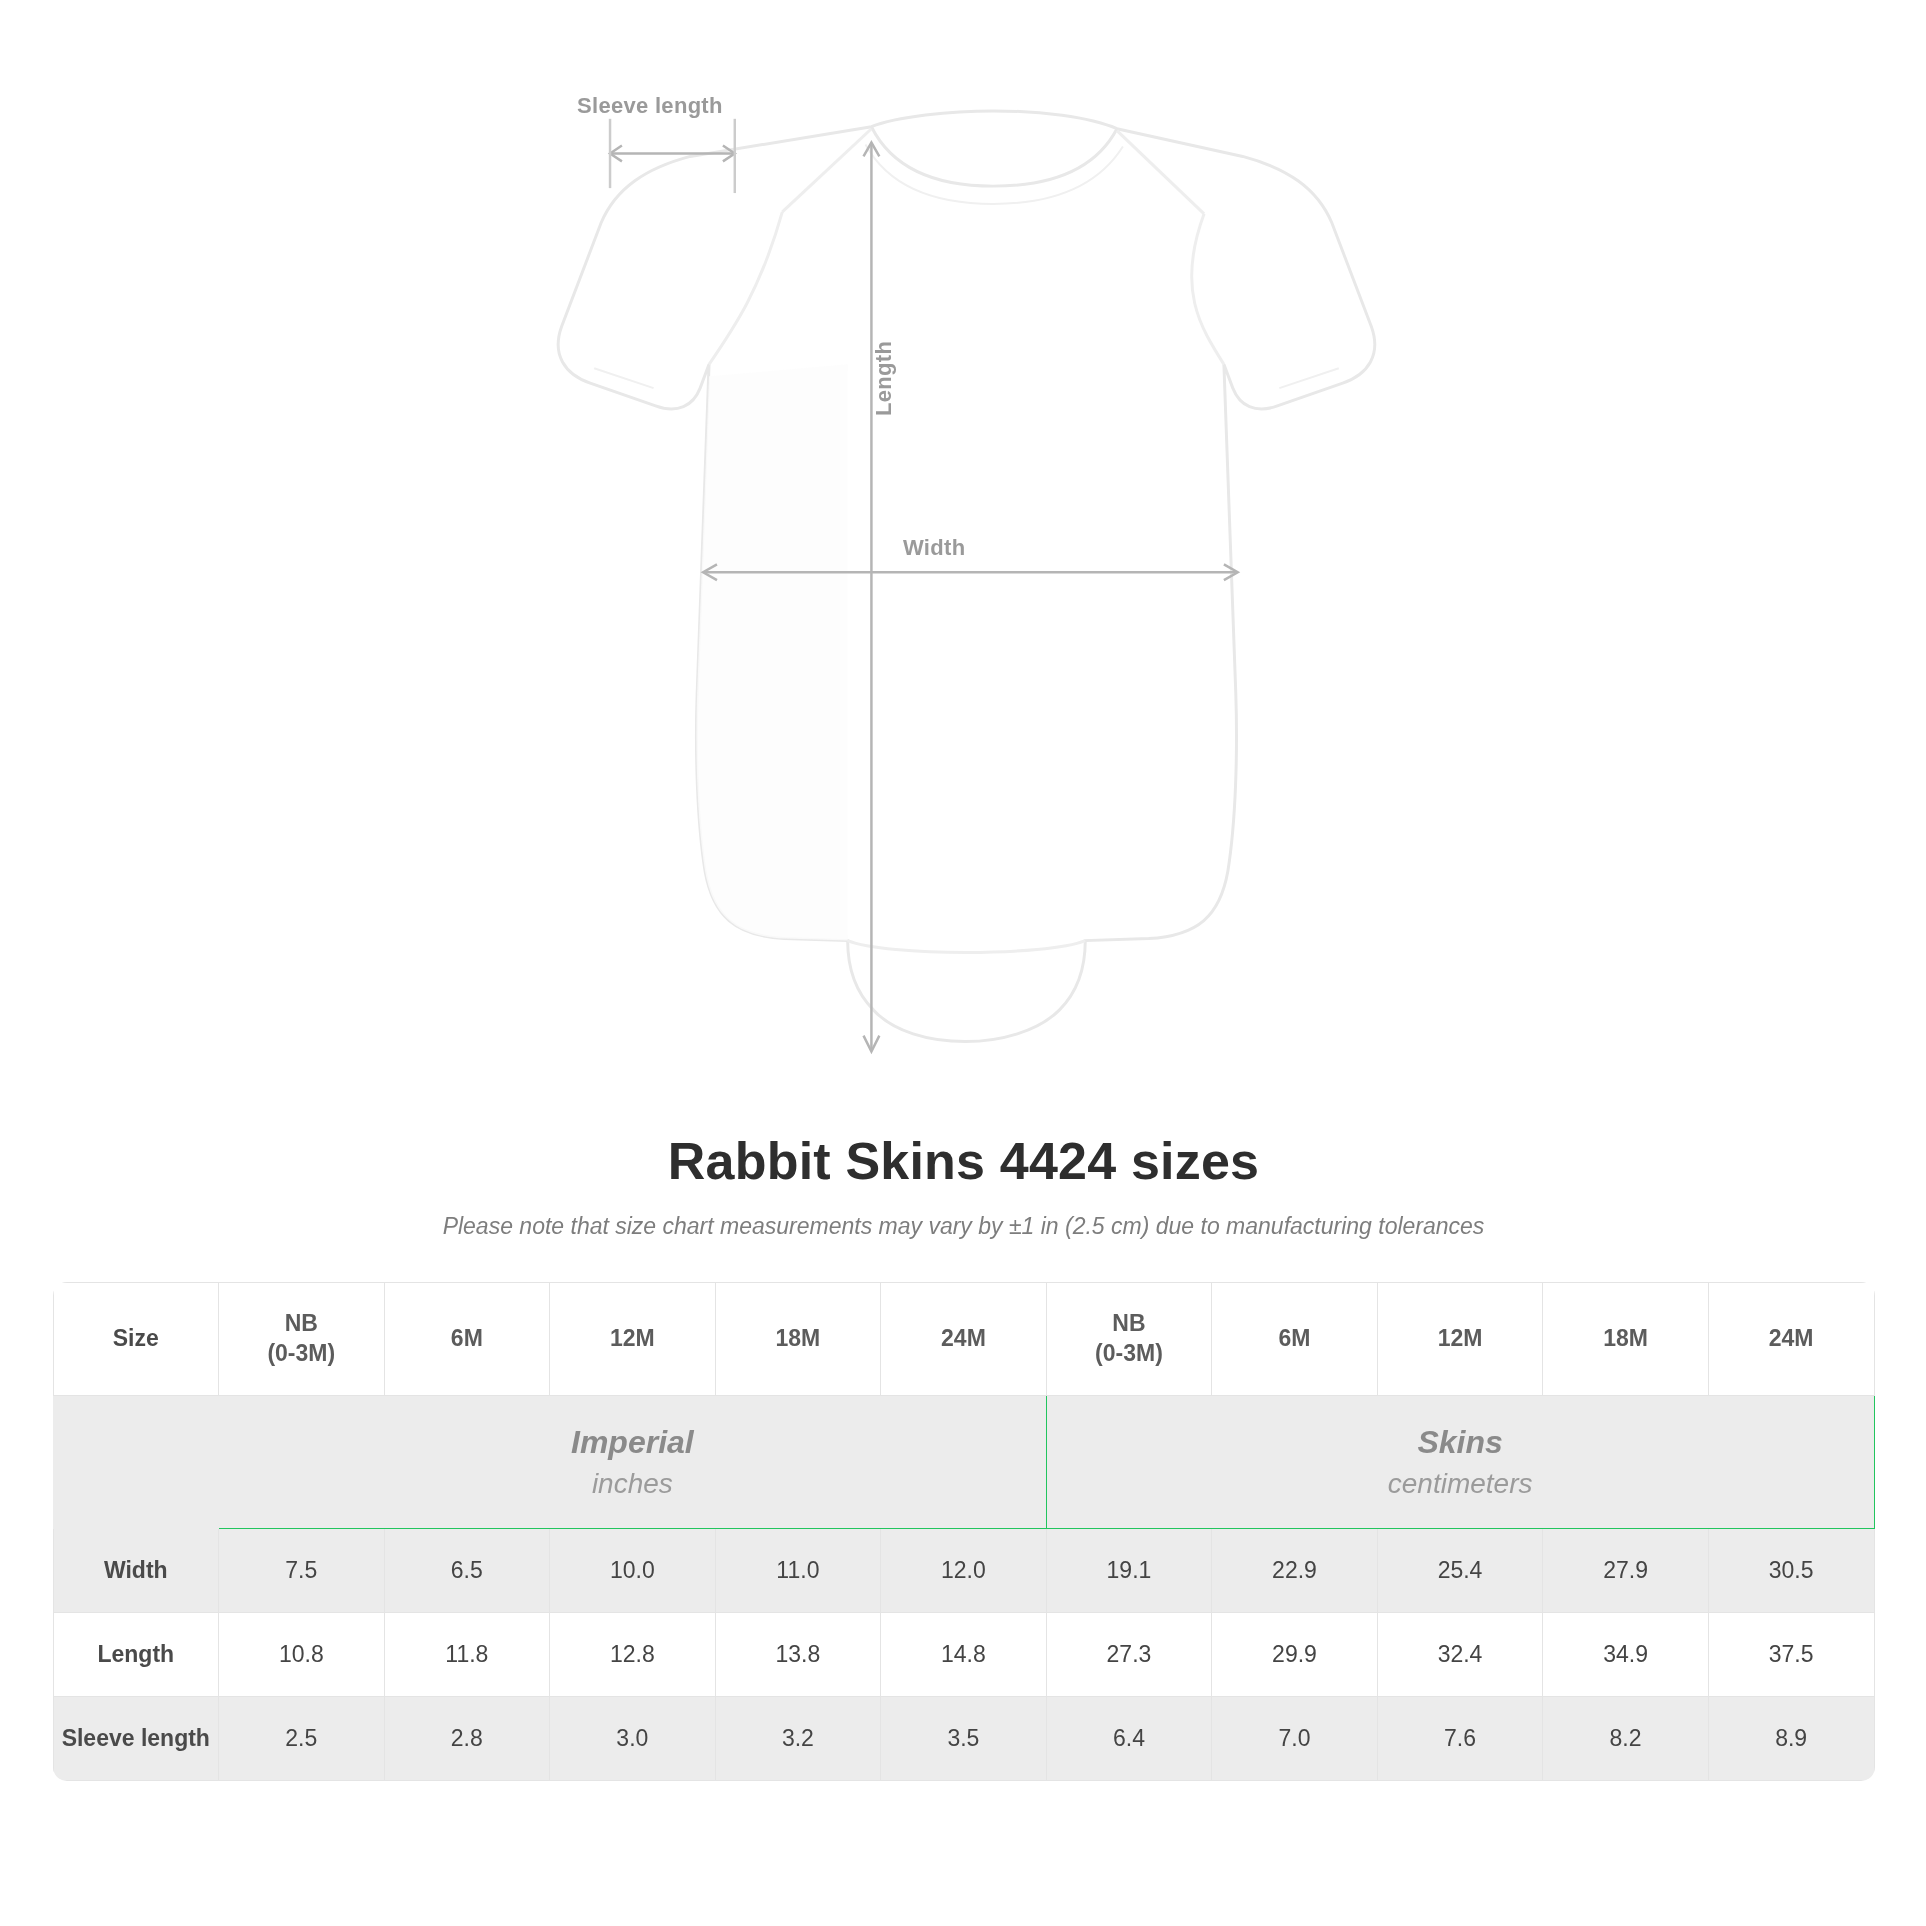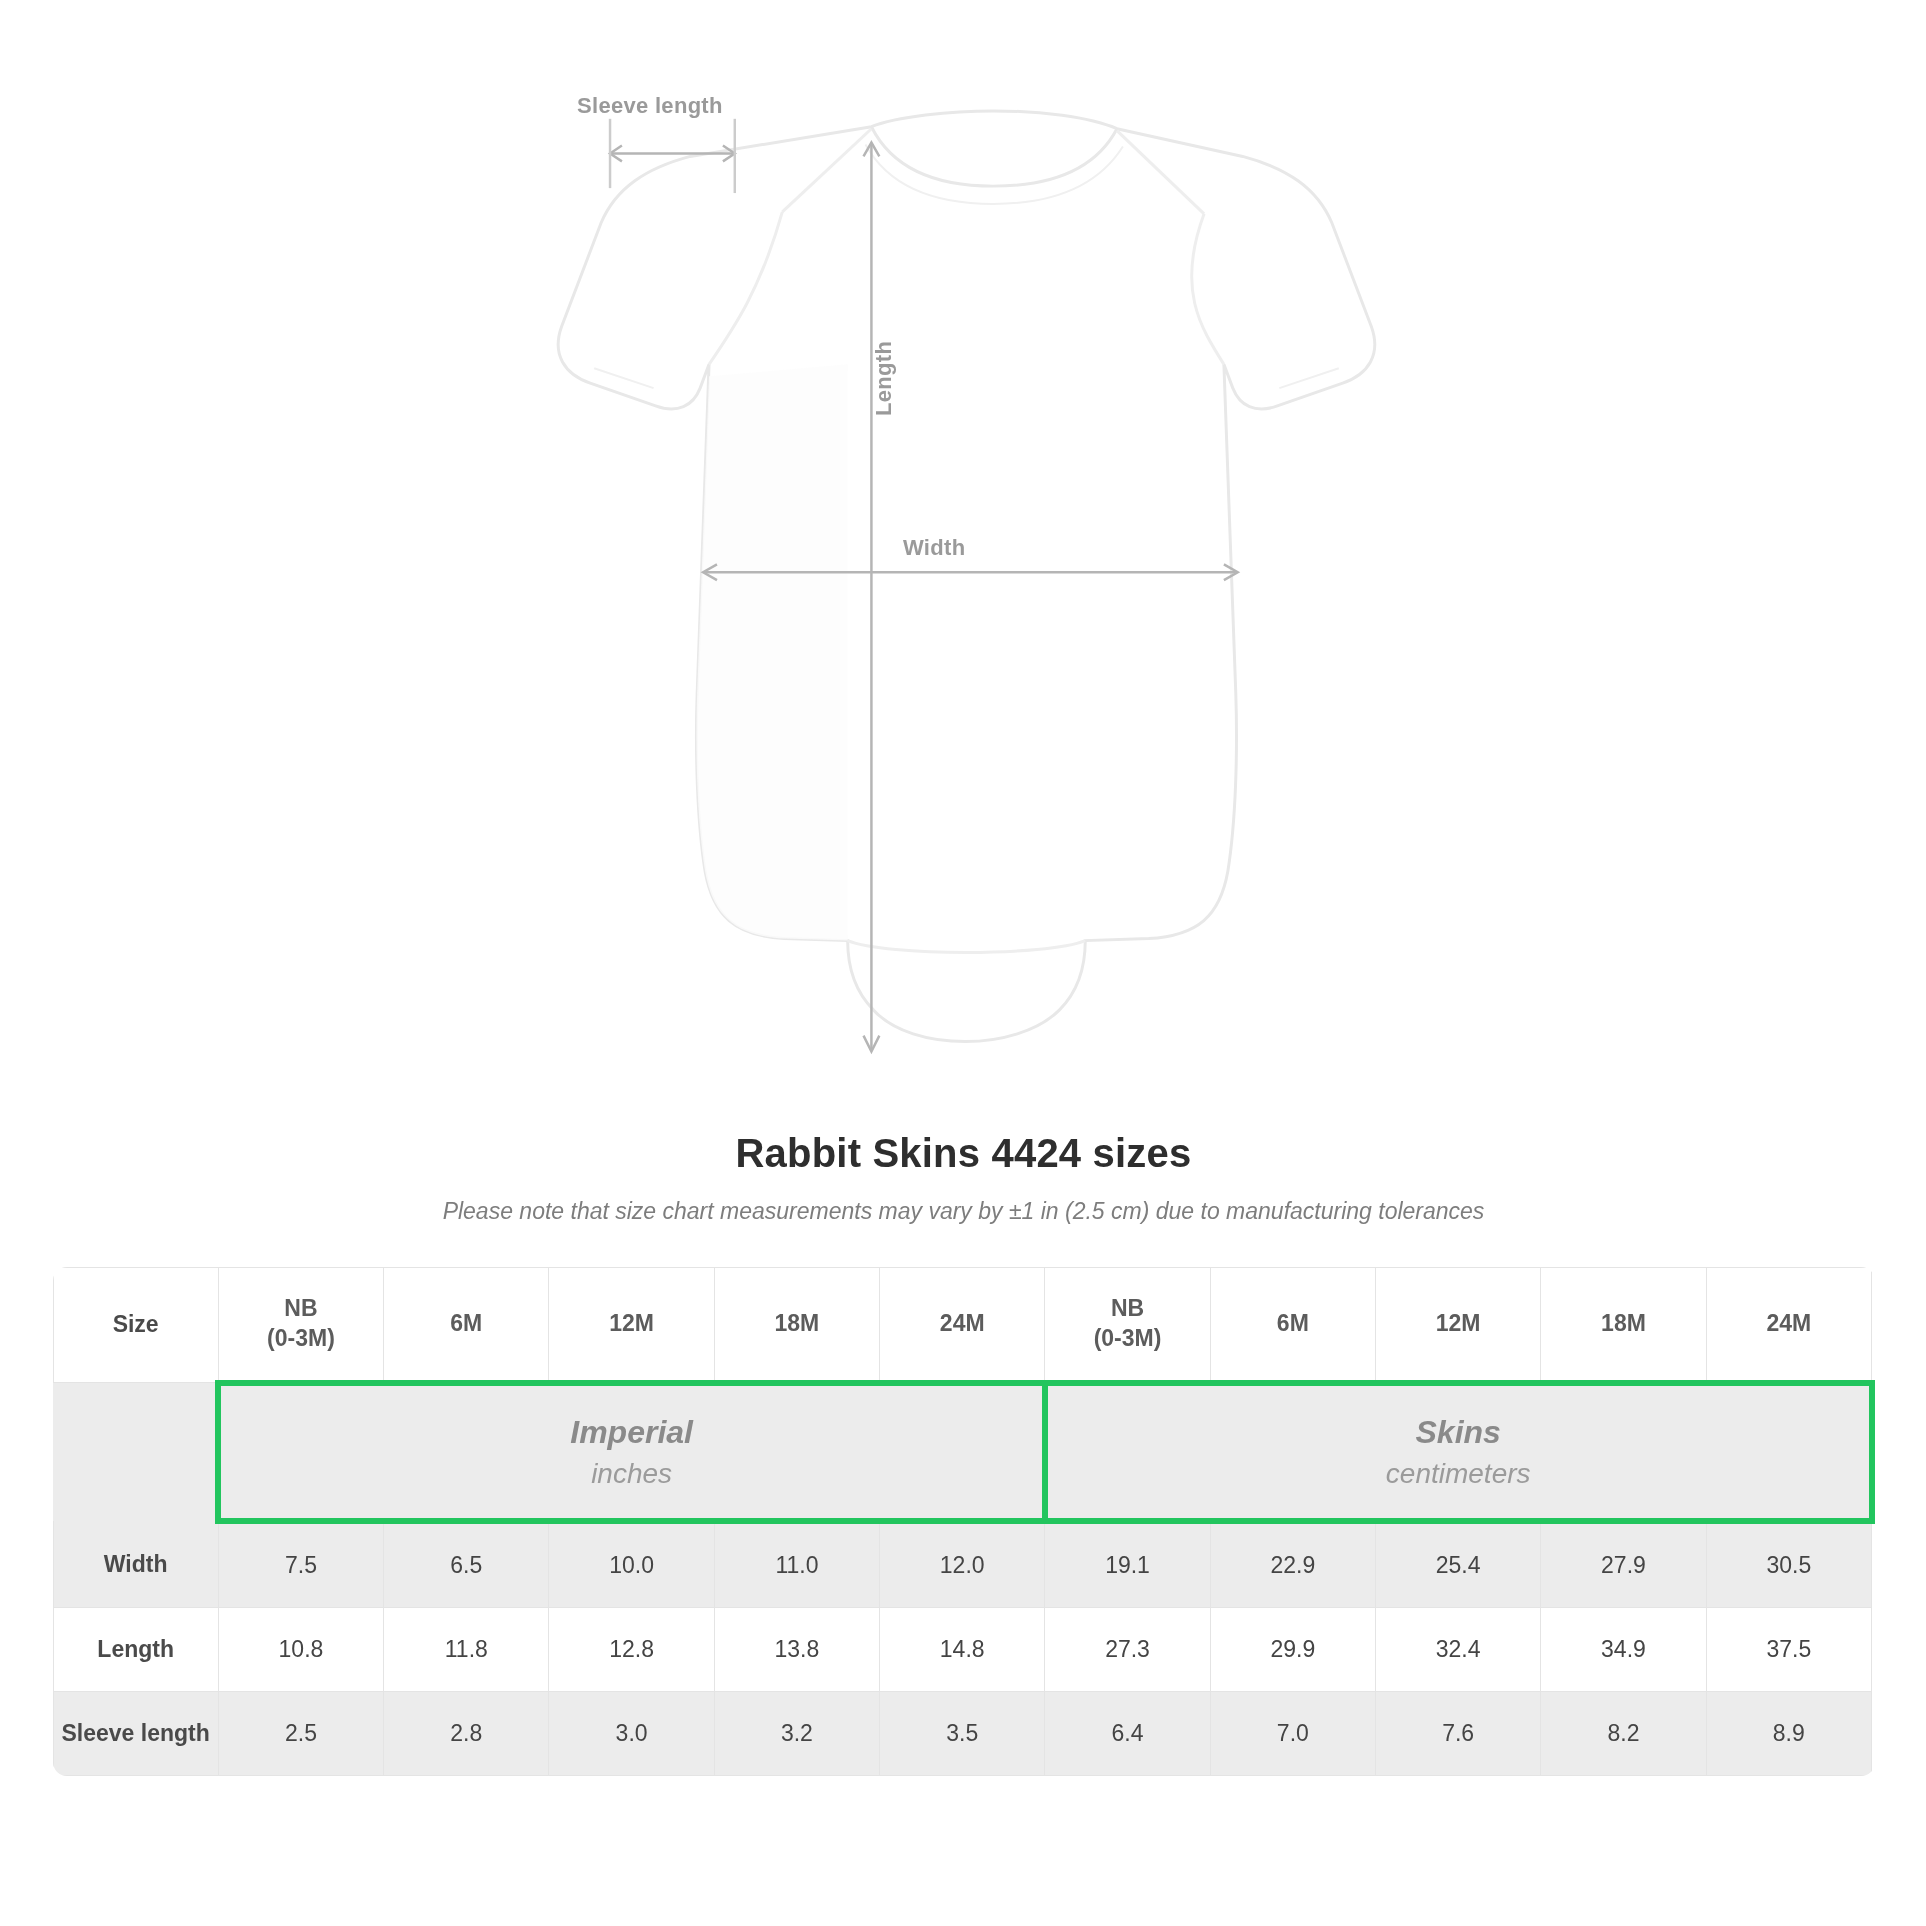--- a/index.html
+++ b/index.html
@@ -57,21 +57,21 @@
     transform: rotate(-90deg);
     transform-origin: left top;
   }
 
   
   .title-block {
     text-align: center;
     margin-top: 32px;
   }
   .chart-title {
-    font-size: 40px;
+    font-size: 52px;
     font-weight: bold;
     color: #2e2e2e;
     margin: 0;
     letter-spacing: 0.2px;
   }
   .chart-note {
     font-size: 23px;
     font-style: italic;
     color: #7d7d7d;
     margin: 22px 0 0 0;
@@ -110,21 +110,21 @@
   }
 
   table.size-table th,
   table.size-table td {
     border: 1px solid #e4e4e4;
     text-align: center;
     font-size: 23px;
     color: #444444;
   }
   table.size-table tr.unit-row td {
-    border: 6px solid #22c55e;
+    border: 1px solid #22c55e;
   }
   table.size-table thead th {
     background: #ffffff;
     font-weight: bold;
     color: #5c5c5c;
     padding: 26px 4px;
     line-height: 1.3;
   }
   table.size-table tbody td {
     padding: 28px 4px;

